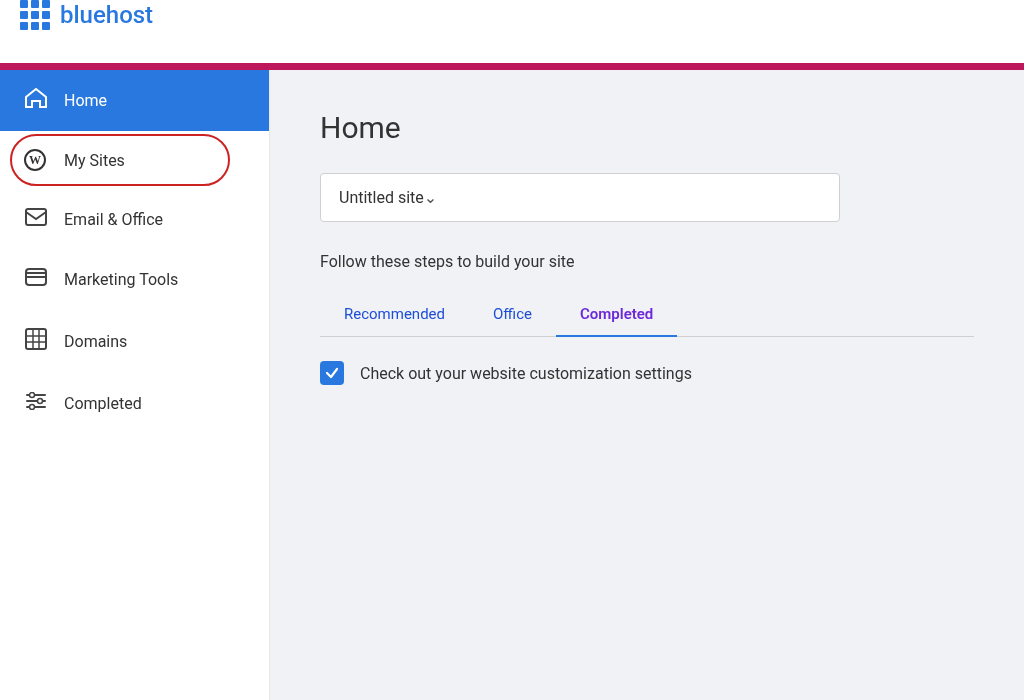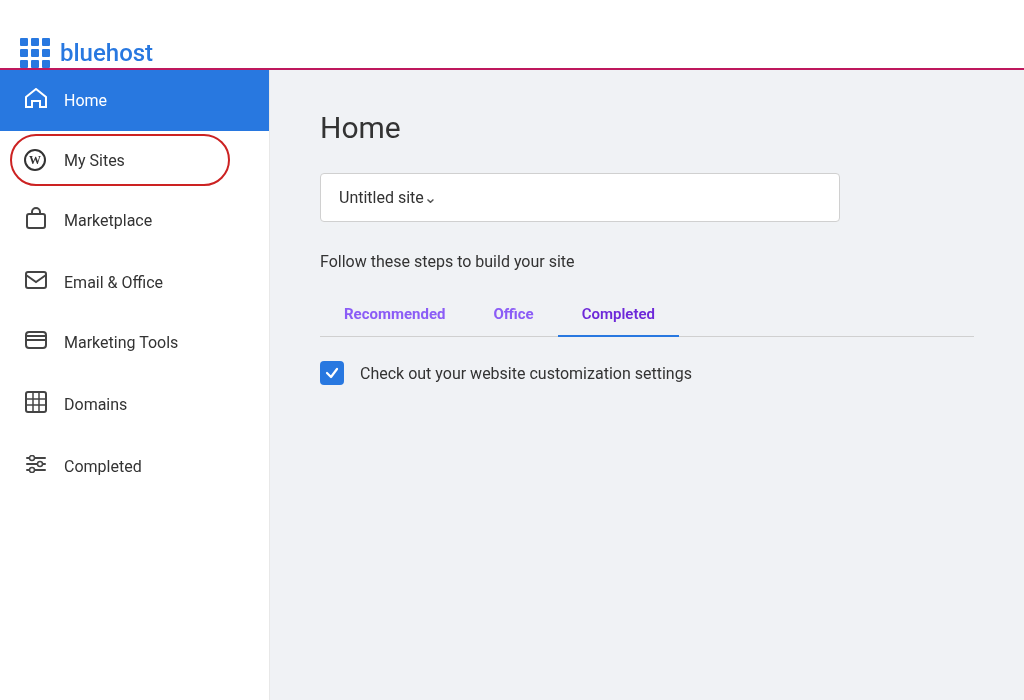--- a/index.html
+++ b/index.html
@@ -11,23 +11,23 @@
       overflow: hidden;
       display: flex;
       flex-direction: column;
     }
 
     
     .top-bar {
       height: 70px;
       background: #fff;
       display: flex;
-      align-items: flex-end;
+      align-items: flex-start;
       padding: 0 20px;
-      border-bottom: 2px solid #be185d;
+      border-bottom: 7px solid #be185d;
       flex-shrink: 0;
     }
     .logo-area {
       display: flex;
       align-items: center;
       gap: 10px;
     }
     .logo-grid {
       display: grid;
       grid-template-columns: repeat(3, 8px);
@@ -145,25 +145,24 @@
     .tabs {
       display: flex;
       gap: 0;
       margin-bottom: 0;
       border-bottom: 1px solid #d0d0d0;
       width: 100%;
     }
     .tab {
       padding: 12px 24px;
       font-size: 15px;
-      color: #8b5cf6;
+      color: #1d4ed8;
       cursor: pointer;
       border-bottom: 2px solid transparent;
       margin-bottom: -1px;
-      font-weight: bold;
     }
     .tab.active {
       color: #6d28d9;
       font-weight: 600;
       border-bottom: 2px solid #2878e0;
     }
 
     
     .checklist {
       margin-top: 24px;
@@ -241,29 +240,20 @@
     <div class="my-sites-wrapper">
       <div class="sidebar-item">
         <span class="item-icon">
           <div class="icon-wp">W</div>
         </span>
         <span>My Sites</span>
       </div>
       <div class="my-sites-circle"></div>
     </div>
 
-    <div class="sidebar-item">
-      <span class="item-icon">
-        <svg width="22" height="22" viewBox="0 0 22 22" fill="none">
-          <rect x="2" y="7" width="18" height="14" rx="2" stroke="#444" stroke-width="2" fill="none"></rect>
-          <path d="M7 7V5a4 4 0 018 0v2" stroke="#444" stroke-width="2" fill="none"></path>
-        </svg>
-      </span>
-      <span>Marketplace</span>
-    </div>
 
     <div class="sidebar-item">
       <span class="item-icon">
         <svg width="22" height="18" viewBox="0 0 22 18" fill="none">
           <rect x="1" y="1" width="20" height="16" rx="2" stroke="#444" stroke-width="2" fill="none"></rect>
           <path d="M1 4l10 7 10-7" stroke="#444" stroke-width="2" fill="none"></path>
         </svg>
       </span>
       <span>Email &amp; Office</span>
     </div>

